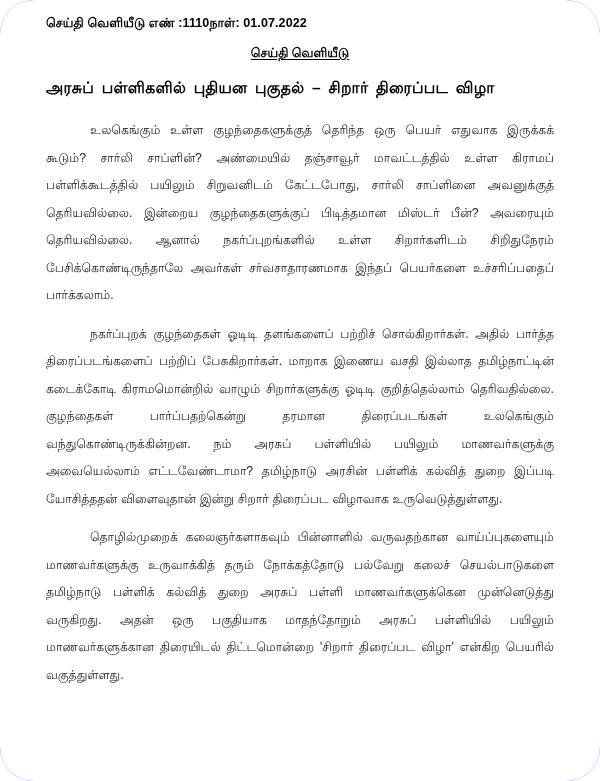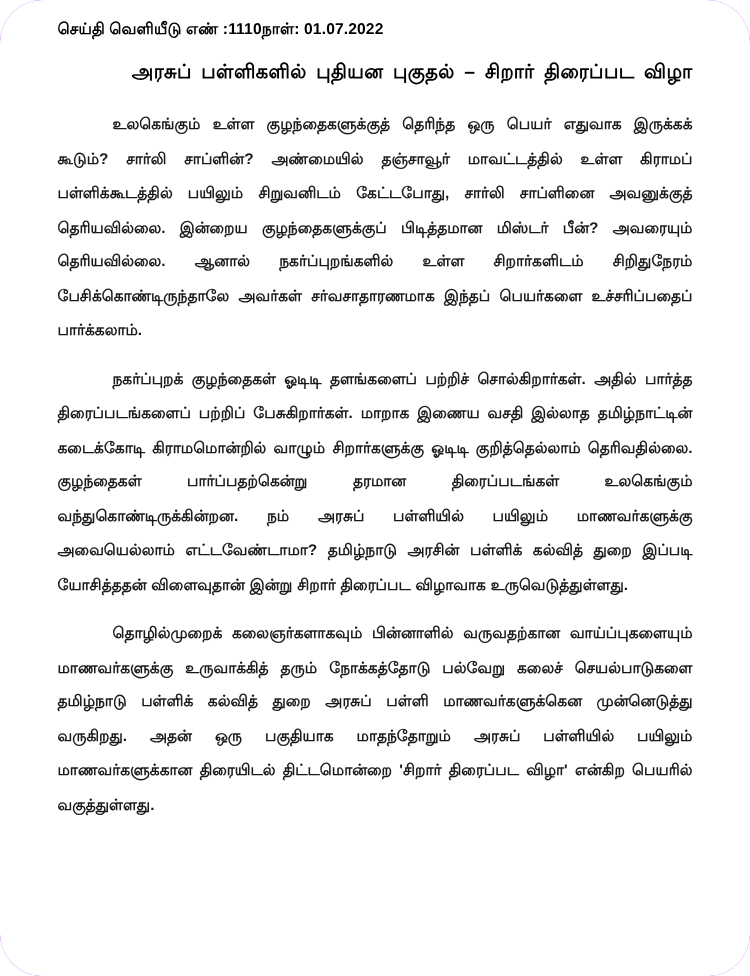--- a/index.html
+++ b/index.html
@@ -54,58 +54,58 @@
     text-align: center;
     font-size: 12.5px;
     font-weight: bold;
     color: #000000;
     text-decoration: underline;
     text-underline-offset: 2px;
     margin-top: 14px;
     margin-bottom: 0;
   }
   .doc-title {
-    text-align: right;
+    text-align: left;
     font-size: 15.5px;
     font-weight: bold;
     color: #000000;
     margin-top: 17px;
     margin-bottom: 0;
     letter-spacing: 0.3px;
     word-spacing: 3px;
   }
   .body-block {
     margin-top: 18px;
   }
   .para {
     font-size: 12.3px;
     line-height: 27.5px;
     color: #1a1a1a;
     text-align: justify;
     text-justify: inter-word;
     text-indent: 44px;
     margin: 0 0 11px 0;
     word-spacing: 0.4px;
-    font-weight: bold;
   }
   .para:last-child {
     margin-bottom: 16px;
   }
 </style>
 </head>
 <body>
 
 <div id="page-frame">
   <div id="page-sheet">
 
     <div class="header-row">
       <div class="header-left">செய்தி வெளியீடு எண் :1110</div>
       <div class="header-right">நாள்: 01.07.2022</div>
     </div>
 
+    <div class="doc-subtitle">செய்தி வெளியீடு</div>
 
     <div class="doc-title">அரசுப் பள்ளிகளில் புதியன புகுதல் – சிறார் திரைப்பட விழா</div>
 
     <div class="body-block">
       <p class="para">உலகெங்கும் உள்ள குழந்தைகளுக்குத் தெரிந்த ஒரு பெயர் எதுவாக இருக்கக் கூடும்? சார்லி சாப்ளின்? அண்மையில் தஞ்சாவூர் மாவட்டத்தில் உள்ள கிராமப் பள்ளிக்கூடத்தில் பயிலும் சிறுவனிடம் கேட்டபோது, சார்லி சாப்ளினை அவனுக்குத் தெரியவில்லை. இன்றைய குழந்தைகளுக்குப் பிடித்தமான மிஸ்டர் பீன்? அவரையும் தெரியவில்லை. ஆனால் நகர்ப்புறங்களில் உள்ள சிறார்களிடம் சிறிதுநேரம் பேசிக்கொண்டிருந்தாலே அவர்கள் சர்வசாதாரணமாக இந்தப் பெயர்களை உச்சரிப்பதைப் பார்க்கலாம்.</p>
       <p class="para">நகர்ப்புறக் குழந்தைகள் ஓடிடி தளங்களைப் பற்றிச் சொல்கிறார்கள். அதில் பார்த்த திரைப்படங்களைப் பற்றிப் பேசுகிறார்கள். மாறாக இணைய வசதி இல்லாத தமிழ்நாட்டின் கடைக்கோடி கிராமமொன்றில் வாழும் சிறார்களுக்கு ஓடிடி குறித்தெல்லாம் தெரிவதில்லை. குழந்தைகள் பார்ப்பதற்கென்று தரமான திரைப்படங்கள் உலகெங்கும் வந்துகொண்டிருக்கின்றன. நம் அரசுப் பள்ளியில் பயிலும் மாணவர்களுக்கு அவையெல்லாம் எட்டவேண்டாமா? தமிழ்நாடு அரசின் பள்ளிக் கல்வித் துறை இப்படி யோசித்ததன் விளைவுதான் இன்று சிறார் திரைப்பட விழாவாக உருவெடுத்துள்ளது.</p>
       <p class="para">தொழில்முறைக் கலைஞர்களாகவும் பின்னாளில் வருவதற்கான வாய்ப்புகளையும் மாணவர்களுக்கு உருவாக்கித் தரும் நோக்கத்தோடு பல்வேறு கலைச் செயல்பாடுகளை தமிழ்நாடு பள்ளிக் கல்வித் துறை அரசுப் பள்ளி மாணவர்களுக்கென முன்னெடுத்து வருகிறது. அதன் ஒரு பகுதியாக மாதந்தோறும் அரசுப் பள்ளியில் பயிலும் மாணவர்களுக்கான திரையிடல் திட்டமொன்றை 'சிறார் திரைப்பட விழா' என்கிற பெயரில் வகுத்துள்ளது.</p>
 
     </div>
 

